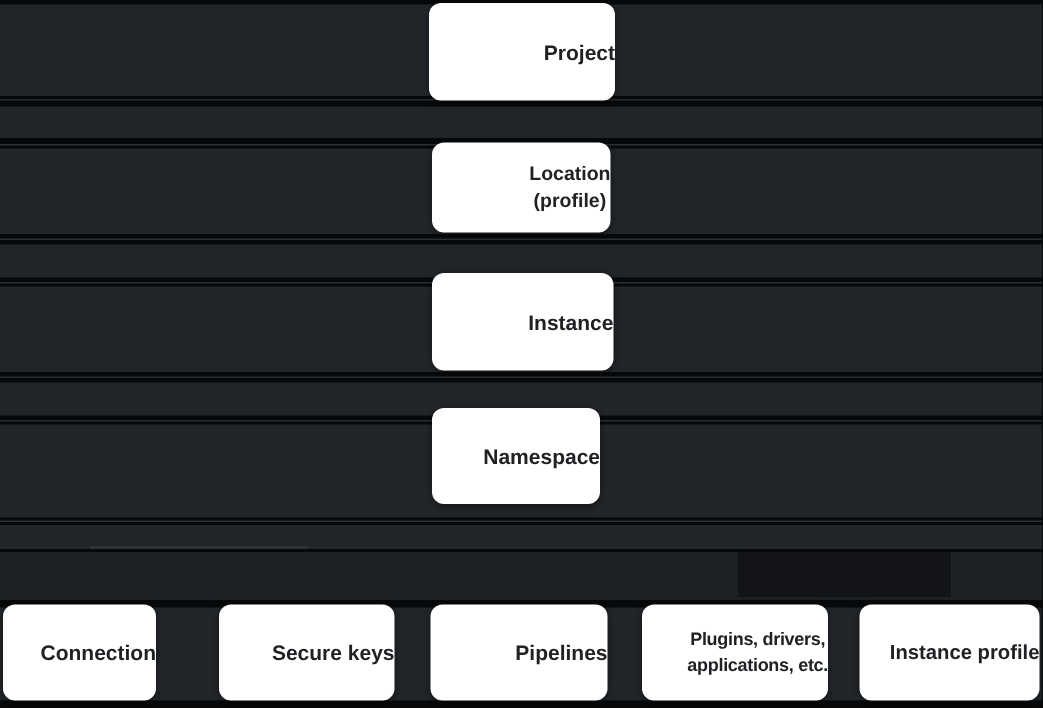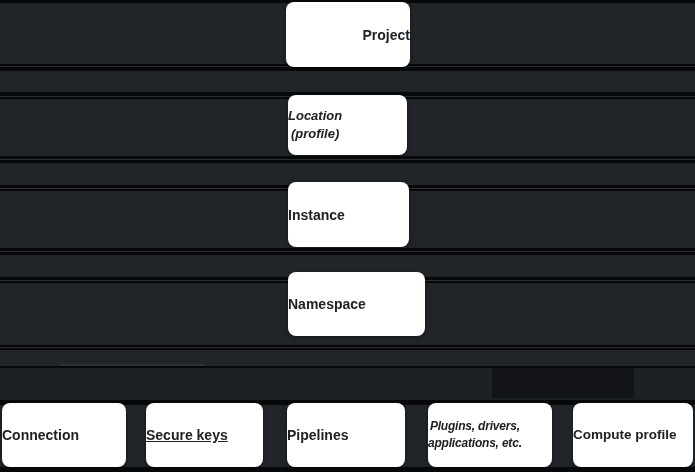--- a/index.html
+++ b/index.html
@@ -14,30 +14,30 @@
   .lane{position:absolute;left:0;width:695px;background:#212529;}
   .lane.connector{background:#1d2024;}
   .gap-line{position:absolute;left:0;width:695px;height:1px;background:#2b2e33;}
   .remnant-line{position:absolute;height:2px;background:#2e3136;}
   .remnant-patch{position:absolute;background:#121417;}
   
   .box{
     position:absolute;
     background:#ffffff;
     border-radius:8px;
-    display:flex;align-items:center;justify-content:space-between;
+    display:flex;align-items:center;justify-content:flex-end;
     text-align:center;
     color:#202124;
     font-weight:700;
     font-size:13px;
     line-height:18px;
     box-shadow:0 1px 4px rgba(0,0,0,0.45);
   }
   .box .lbl{display:block;}
-  .box .line{display:block;font-style:italic;}
+  .box .line{display:block;}
   
   .box.project{font-size:14px;gap:11px;}
   .hexicon{position:relative;width:34px;height:34px;flex:0 0 auto;}
   .hex{position:absolute;filter:drop-shadow(2px 2px 0 #4a6dd0);}
   .hex .face{
     width:100%;height:100%;
     background:linear-gradient(135deg,#93b3f3 0%,#6d94ea 100%);
     clip-path:polygon(25% 0%,75% 0%,100% 50%,75% 100%,25% 100%,0% 50%);
   }
   .hex.a{left:0;top:1px;width:18px;height:16px;}
@@ -51,24 +51,24 @@
   .lane.l3{top:191px;height:57px;}
   .lane.t3{top:255px;height:22px;}
   .lane.l4{top:283px;height:62px;}
   .lane.t4{top:350px;height:16px;}
   .lane.cn{top:368px;height:32px;}
   .lane.l5{top:405px;height:62px;}
   
   .box.project{left:286px;top:2px;width:124px;height:65px;}
   .box.location{left:288px;top:95px;width:119px;height:60px;}
   .box.instance{left:288px;top:182px;width:121px;height:65px;font-size:14px;}
-  .box.namespace{left:288px;top:272px;width:137px;height:64px;font-size:14px;}
+  .box.namespace{left:288px;top:272px;width:112px;height:64px;font-size:14px;}
   .box.leaf{top:403px;height:64px;}
-  .box.connection{left:2px;width:124px;font-size:14px;}
-  .box.secure-keys{left:146px;width:117px;font-size:14px;text-decoration:underline;}
+  .box.connection{left:2px;width:102px;font-size:14px;}
+  .box.secure-keys{left:146px;width:117px;font-size:14px;}
   .box.pipelines{left:287px;width:118px;font-size:14px;}
   .box.plugins{left:428px;width:124px;font-size:12px;line-height:17px;letter-spacing:-0.2px;}
   .box.compute-profile{left:573px;width:120px;font-size:13.5px;}
 </style>
 </head>
 <body>
 
 <div class="stage">
 
   <div class="lane l1"></div>
@@ -130,16 +130,16 @@
       <span class="line">Plugins, drivers,</span>
       <span class="line">applications, etc.</span>
     </span>
   </div>
 
   <div class="box leaf pipelines">
     <span class="lbl">Pipelines</span>
   </div>
 
   <div class="box leaf compute-profile">
-    <span class="lbl">Compute profile</span>
+    <span class="lbl">Instance profile</span>
   </div>
 
 </div>
 
 </body></html>

